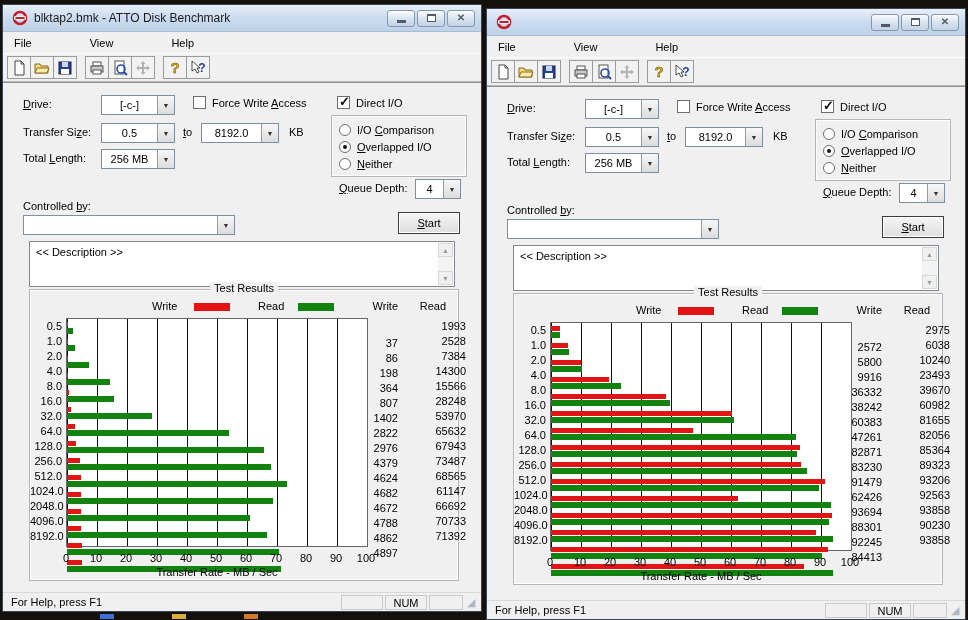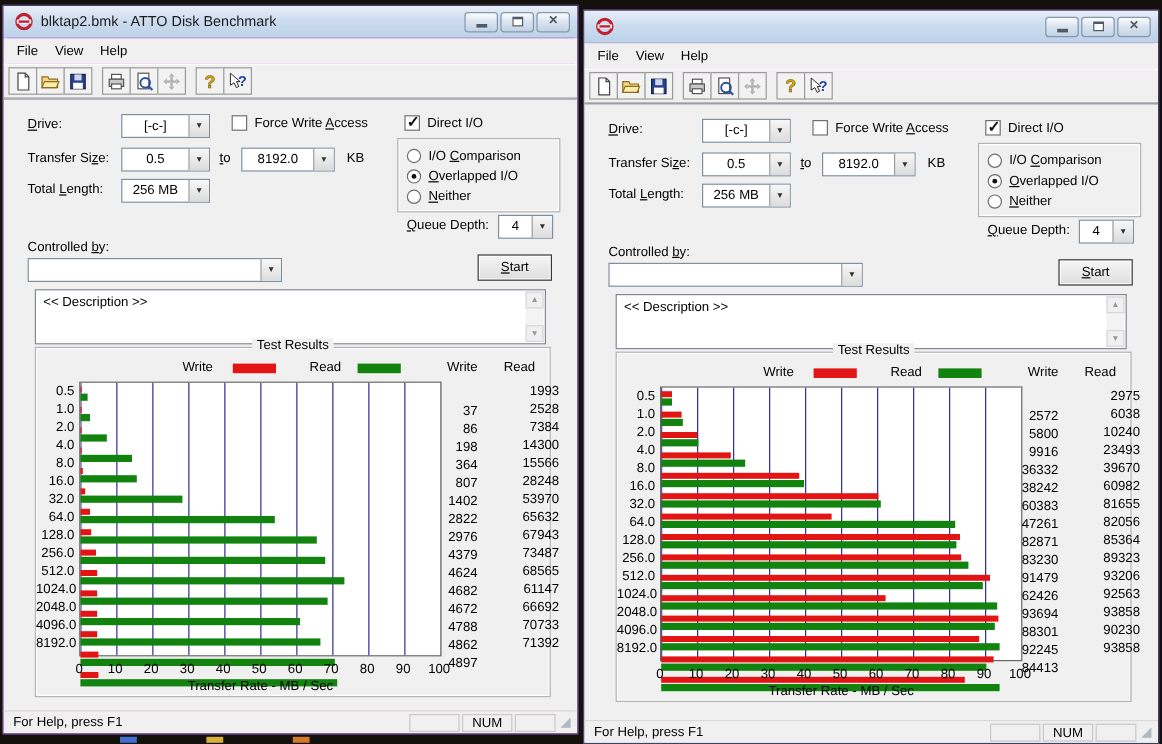--- a/index.html
+++ b/index.html
@@ -1,40 +1,40 @@
 <!DOCTYPE html>
 <html><head>
 <meta charset="utf-8">
 <style>
   * { margin:0; padding:0; box-sizing:border-box; }
   html,body { width:968px; height:620px; overflow:hidden; }
   body { background:#14110d; font-family:"Liberation Sans", sans-serif; font-size:11px; color:#000; position:relative; }
 
   
-  .window { position:absolute; width:480px; height:608px; background:#d946ef;
+  .window { position:absolute; width:480px; height:608px; background:#fdba74;
             border:1px solid #39465a; display:flex; flex-direction:column;
             box-shadow: inset 0 0 0 3px #c6d6ea; }
   .win0 { left:2px; top:4px; }
   .win1 { left:486px; top:8px; height:612px; }
 
   .titlebar { height:27px; background:linear-gradient(#e8eff7,#cdddf0 45%,#bdd2e8);
               display:flex; align-items:center; padding:0 6px 0 9px; flex:none;
               border-bottom:1px solid #a9bed4; }
   .title-text { margin-left:6px; font-size:12px; color:#1c1c1c; white-space:nowrap; }
   .caption-buttons { margin-left:auto; display:flex; gap:2px; }
   .cap-btn { width:28px; height:17px; border:1px solid #8499af; border-radius:3px;
              background:linear-gradient(#fdfdfd,#dbe5f0 45%,#c3d2e4);
              display:flex; align-items:center; justify-content:center; }
   .glyph-min { width:9px; height:3px; background:#4e5a66; margin-top:7px; }
   .glyph-max { width:9px; height:8px; border:1px solid #4e5a66; border-top-width:2px; background:#fff; }
   .glyph-close { font-size:10px; font-weight:bold; color:#4e5a66; line-height:1; }
 
   .app-icon { width:16px; height:16px; flex:none; }
 
-  .menubar { height:21px; background:#f0f0f0; display:flex; align-items:center; padding-left:4px; flex:none; }
+  .menubar { height:21px; background:#f0f0f0; display:flex; align-items:center; padding-left:4px; flex:none;gap:44px; }
   .menu-item { padding:2px 7px; }
 
   .toolbar { height:29px; background:#f0f0f0; border-top:1px solid #fff; border-bottom:1px solid #b9b9b9;
              display:flex; align-items:center; padding-left:5px; flex:none; }
   .tb-group { display:flex; margin-right:9px; }
   .tb-btn { width:24px; height:23px; border:1px solid #9b9b9b; background:#f2f2f2;
             display:flex; align-items:center; justify-content:center; margin-left:-1px; }
   .tb-btn svg { display:block; }
 
   .client { flex:1; position:relative; background:#f0f0f0; border-top:1px solid #8d9097; }

